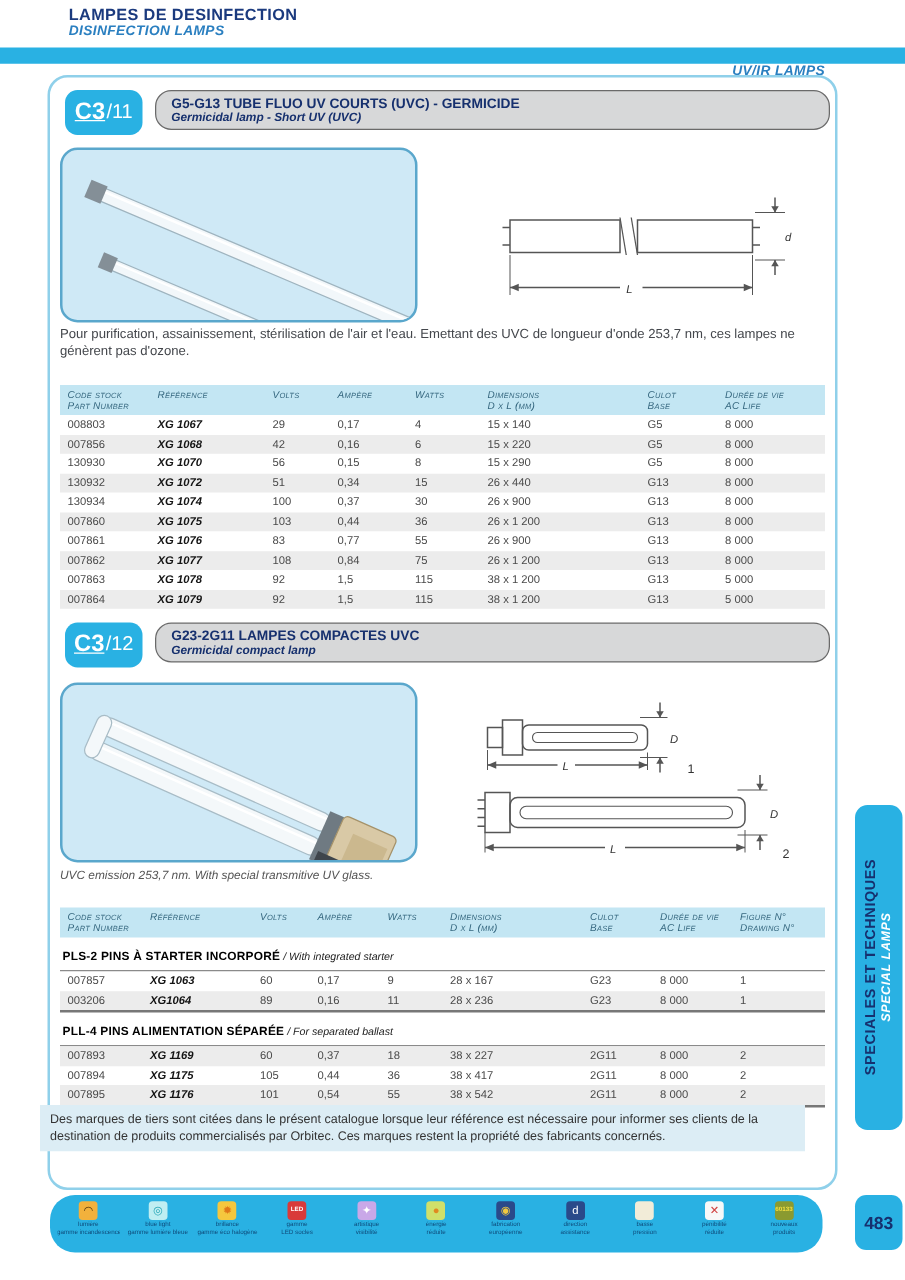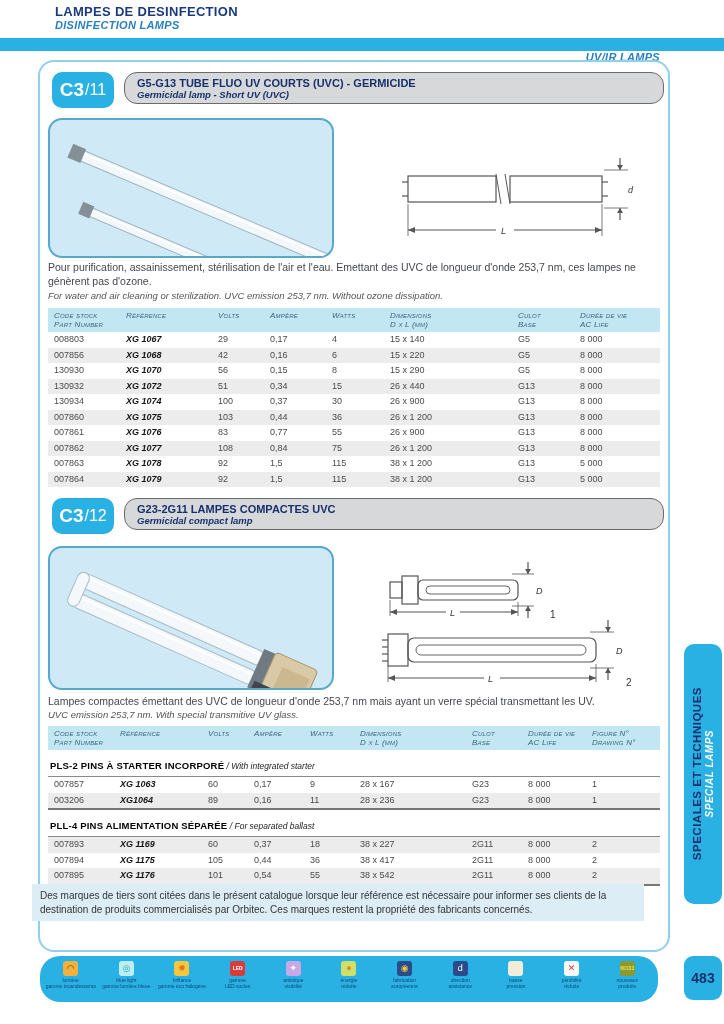--- a/index.html
+++ b/index.html
@@ -10,21 +10,21 @@
   
   .hdr-title{font-size:13px;font-weight:bold;color:#1b3a7e;letter-spacing:.3px;}
   .hdr-sub{font-size:11px;font-style:italic;font-weight:bold;color:#2a7fc0;letter-spacing:.3px;}
   .cyan-bar{left:0;top:38px;width:724px;height:13px;background:#29b1e3;}
 
   
   .frame{left:38px;top:60px;width:628px;height:888px;border:2px solid #8fd0ea;border-radius:16px;}
 
   
   .badge{width:62px;height:36px;background:#29b1e3;border-radius:10px;display:flex;align-items:center;justify-content:center;color:#fff;}
-  .badge .fam{font-size:19px;font-weight:bold;}
+  .badge .fam{font-size:19px;font-weight:bold;text-decoration:underline;}
   .badge .idx{font-size:16px;font-weight:300;margin-left:1px;}
   .pill{background:#d7d8d9;border:1px solid #6a6a6a;border-radius:13px;padding:4px 12px 3px 12px;}
   .pill .p-title{font-size:11px;font-weight:bold;color:#16306e;}
   .pill .p-sub{font-size:9.5px;font-weight:bold;font-style:italic;color:#16306e;}
 
   
   .photo{background:#cfe9f6;border:2px solid #5aa7cc;border-radius:14px;overflow:hidden;}
 
   
   .desc-fr{font-size:10.5px;color:#44474c;line-height:14px;}
@@ -135,21 +135,20 @@
       <line x1="20" y1="84" x2="108" y2="84"></line>
         <line x1="126" y1="84" x2="214" y2="84"></line>
       <path d="M20 84 l7 -3 v6 z" fill="#555" stroke="none"></path>
       <path d="M214 84 l-7 -3 v6 z" fill="#555" stroke="none"></path>
       <text class="dim-label" x="113" y="88" stroke="none">L</text>
     </svg>
   </div>
 
   <div class="abs" style="left:48px;top:260px;width:606px;">
     <div class="desc-fr">Pour purification, assainissement, stérilisation de l'air et l'eau. Emettant des UVC de longueur d'onde 253,7 nm, ces lampes ne génèrent pas d'ozone.</div>
-    <div class="desc-en" style="margin-top:2px;">For water and air cleaning or sterilization. UVC emission 253,7 nm. Without ozone dissipation.</div>
   </div>
 
   <div class="abs" style="left:48px;top:308px;width:612px;" id="table1">
       <div class="t-row t-head t1-cols">
         <div class="t-hcell">
           <div class="h1">Code stock</div>
           <div class="h2">Part Number</div>
         </div>
         <div class="t-hcell">
           <div class="h1">Référence</div>
@@ -345,21 +344,20 @@
       <line x1="10" y1="130" x2="106" y2="130"></line>
         <line x1="122" y1="130" x2="218" y2="130"></line>
       <path d="M10 130 l7 -3 v6 z" fill="#555" stroke="none"></path>
       <path d="M218 130 l-7 -3 v6 z" fill="#555" stroke="none"></path>
       <text class="dim-label" x="110" y="134" stroke="none">L</text>
       <text class="fig-num" x="248" y="138" stroke="none">2</text>
     </svg>
   </div>
 
   <div class="abs" style="left:48px;top:694px;width:606px;">
-    <div class="desc-fr">Lampes compactes émettant des UVC de longueur d'onde 253,7 nm mais ayant un verre spécial transmettant les UV.</div>
     <div class="desc-en" style="margin-top:1px;">UVC emission 253,7 nm. With special transmitive UV glass.</div>
   </div>
 
   <div class="abs" style="left:48px;top:726px;width:612px;" id="table2">
       <div class="t-row t-head t2-cols">
         <div class="t-hcell">
           <div class="h1">Code stock</div>
           <div class="h2">Part Number</div>
         </div>
         <div class="t-hcell">

